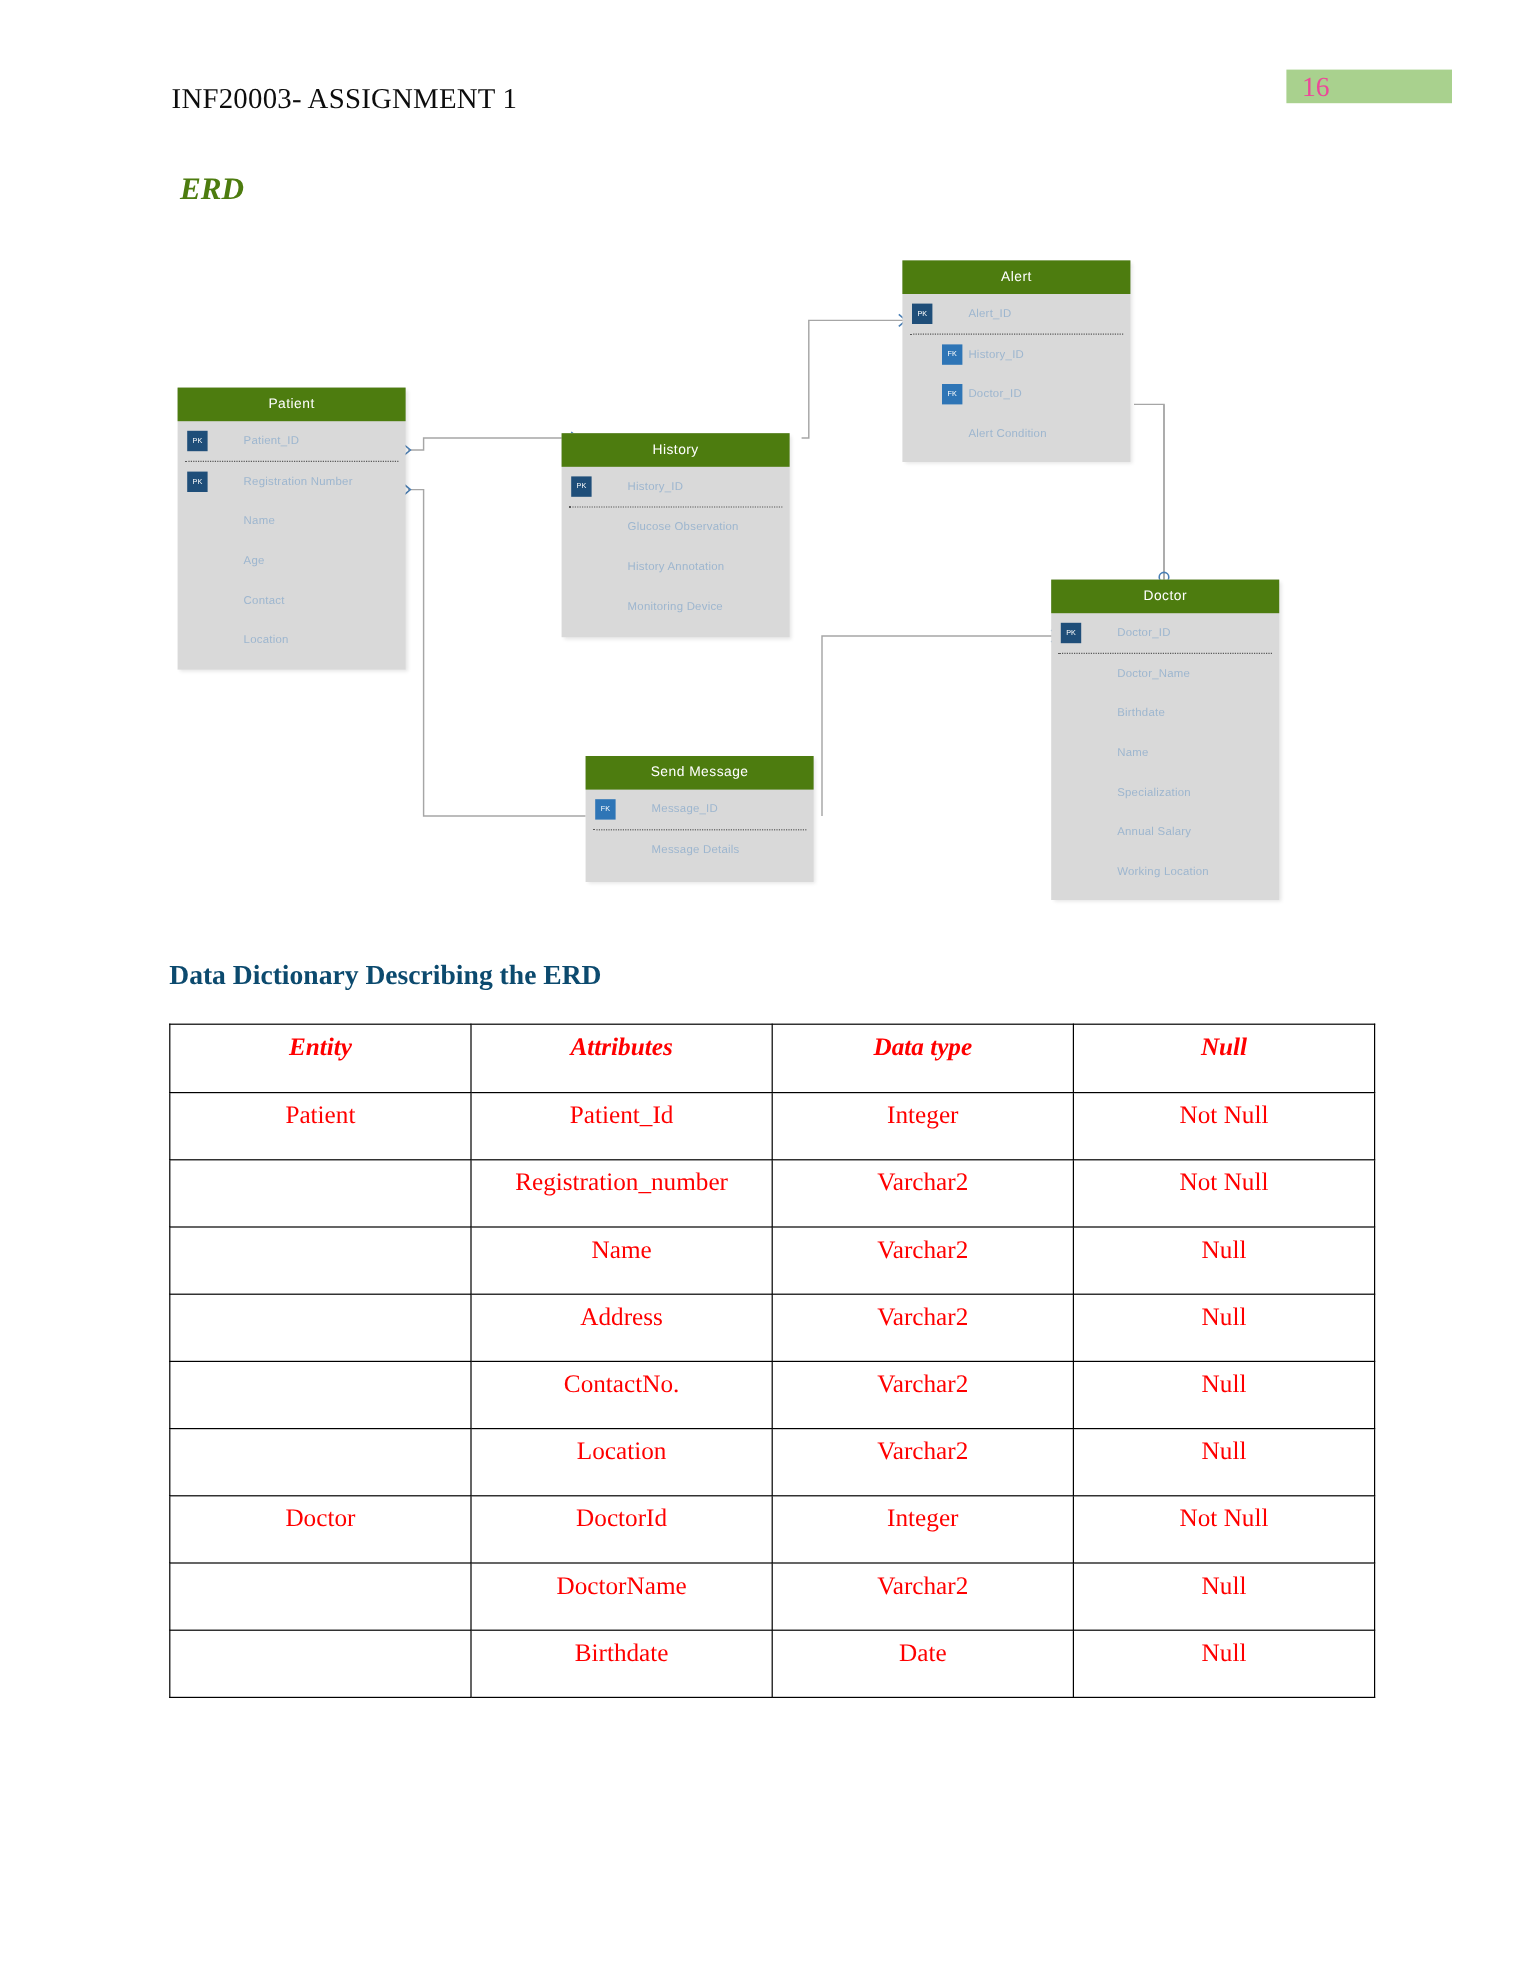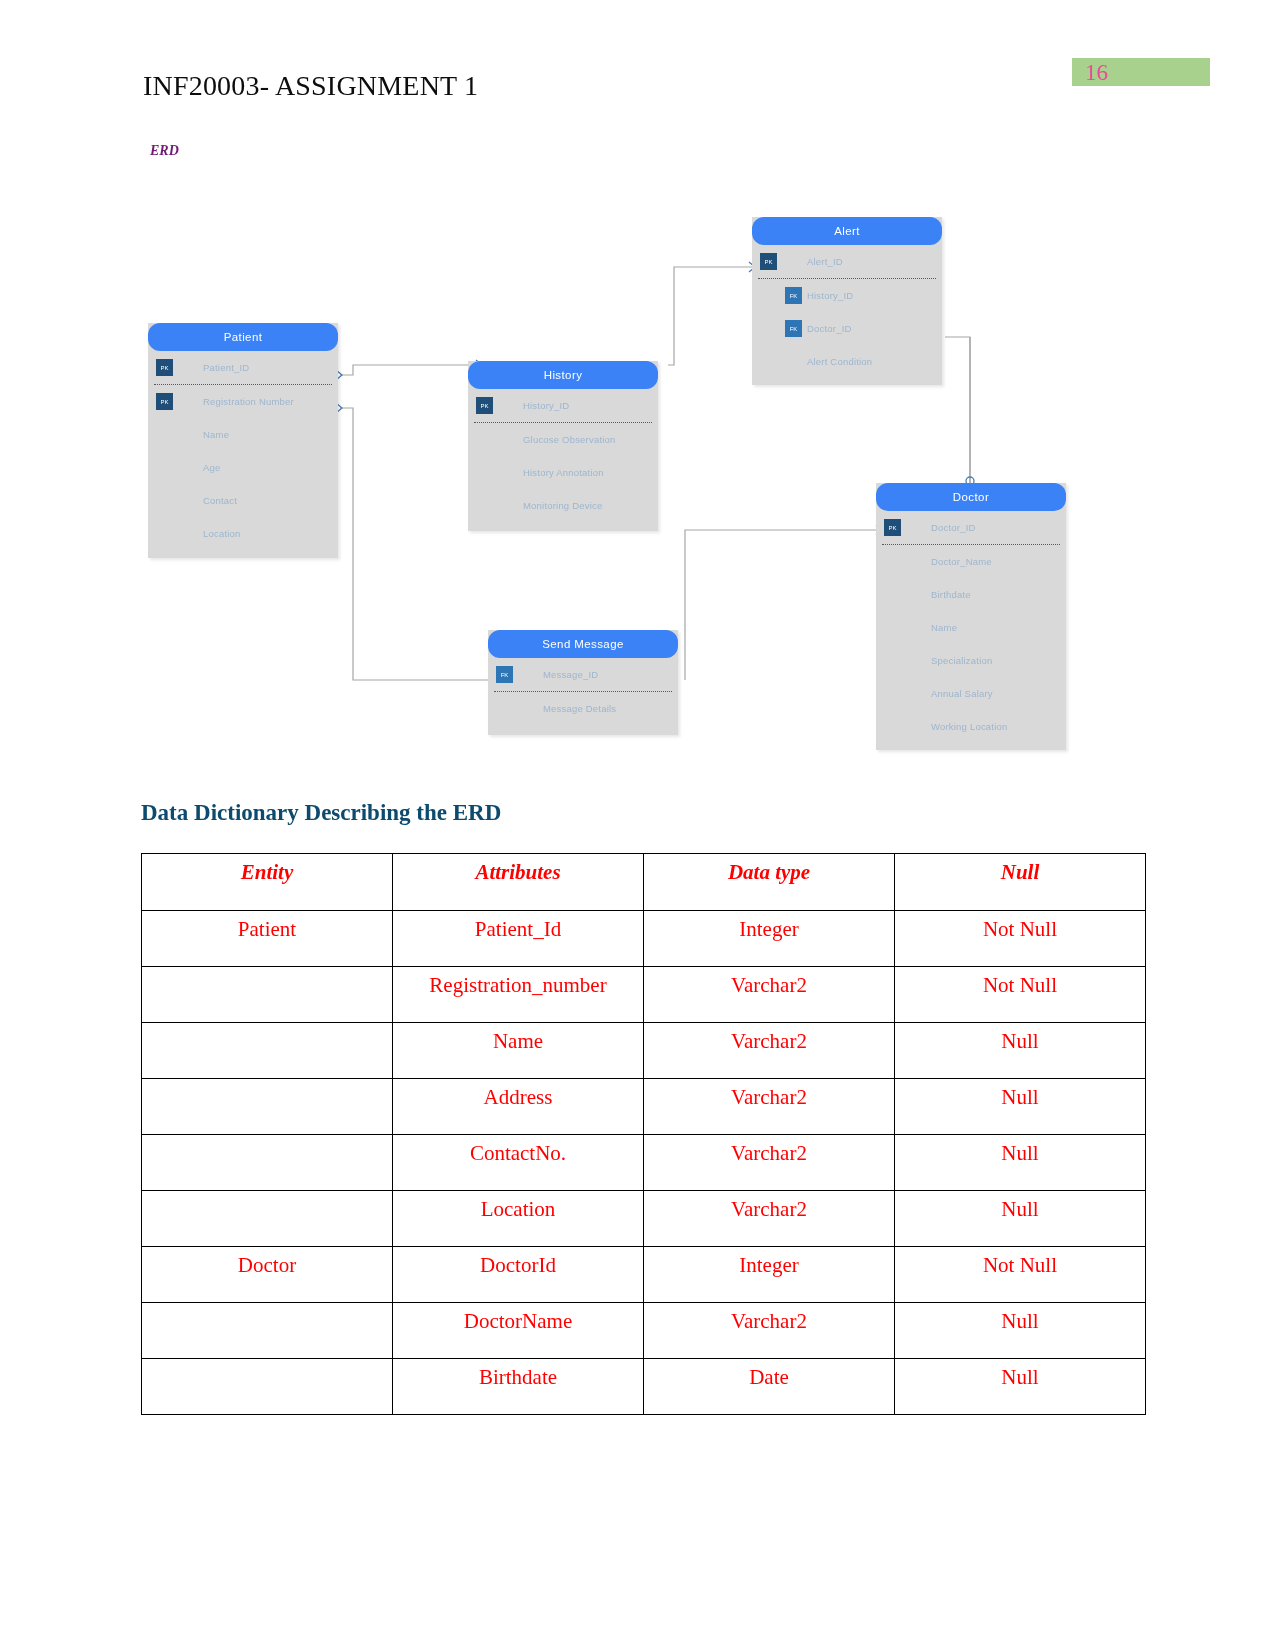--- a/index.html
+++ b/index.html
@@ -19,21 +19,21 @@
   #doc-header {
     position: absolute;
     top: 0; left: 0;
     width: 1275px;
     height: 120px;
   }
   #header-title {
     position: absolute;
     left: 143px;
     top: 70px;
-    font-size: 28px;
+    font-size: 24px;
     color: #0d0d0d;
     letter-spacing: 0.2px;
     white-space: nowrap;
   }
   #page-number-badge {
     position: absolute;
     left: 1072px;
     top: 58px;
     width: 138px;
     height: 28px;
@@ -46,50 +46,49 @@
     font-size: 23px;
     color: #ec4899;
     line-height: 28px;
   }
 
   
   #erd-label {
     position: absolute;
     left: 150px;
     top: 143px;
-    font-size: 14px;
+    font-size: 26px;
     font-weight: bold;
     font-style: italic;
-    color: #701a75;
+    color: #4d7c0f;
   }
 
   
   #erd-diagram {
     position: absolute;
     left: 140px;
     top: 195px;
     width: 940px;
     height: 575px;
   }
   .erd-entity {
     position: absolute;
     background: #d9d9d9;
     box-shadow: 2px 2px 3px rgba(0,0,0,0.10);
   }
   .erd-entity-header {
     height: 28px;
-    background: #3b82f6;
+    background: #4d7c0f;
     color: #ffffff;
     font-family: "Liberation Sans", sans-serif;
     font-size: 11.5px;
     display: flex;
     align-items: center;
     justify-content: center;
     letter-spacing: 0.4px;
-    border-radius: 12px;
   }
   .erd-attr {
     position: relative;
     height: 33px;
     display: flex;
     align-items: center;
     font-family: "Liberation Sans", sans-serif;
     font-size: 9.5px;
     color: #9db6cf;
     letter-spacing: 0.2px;

